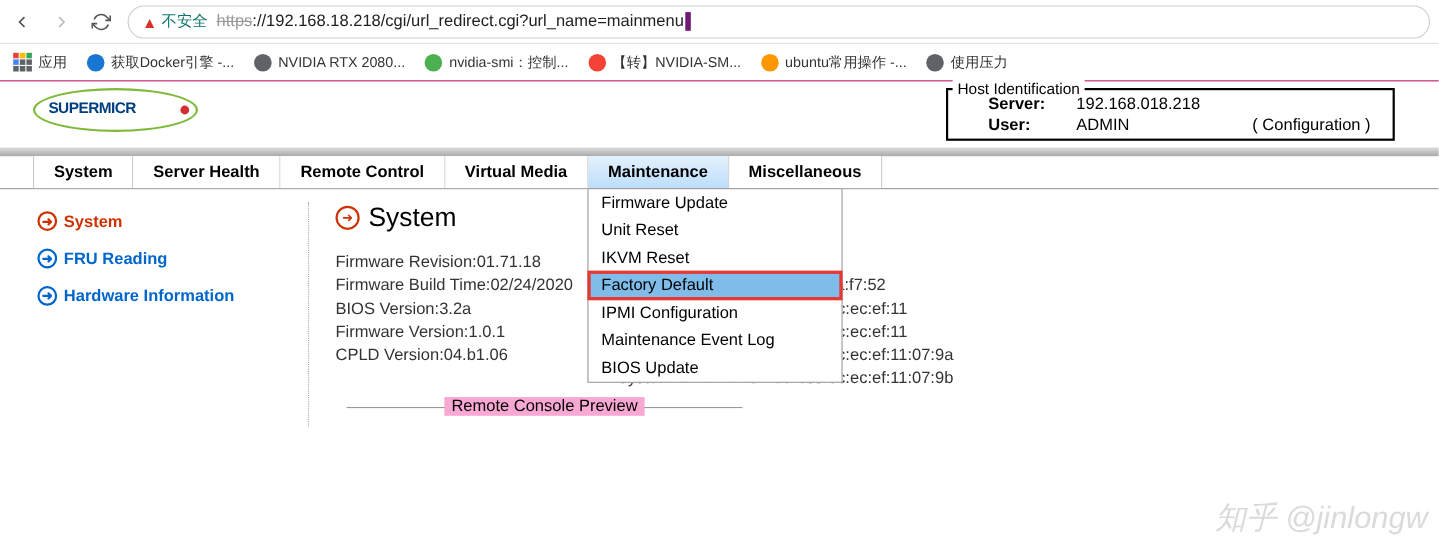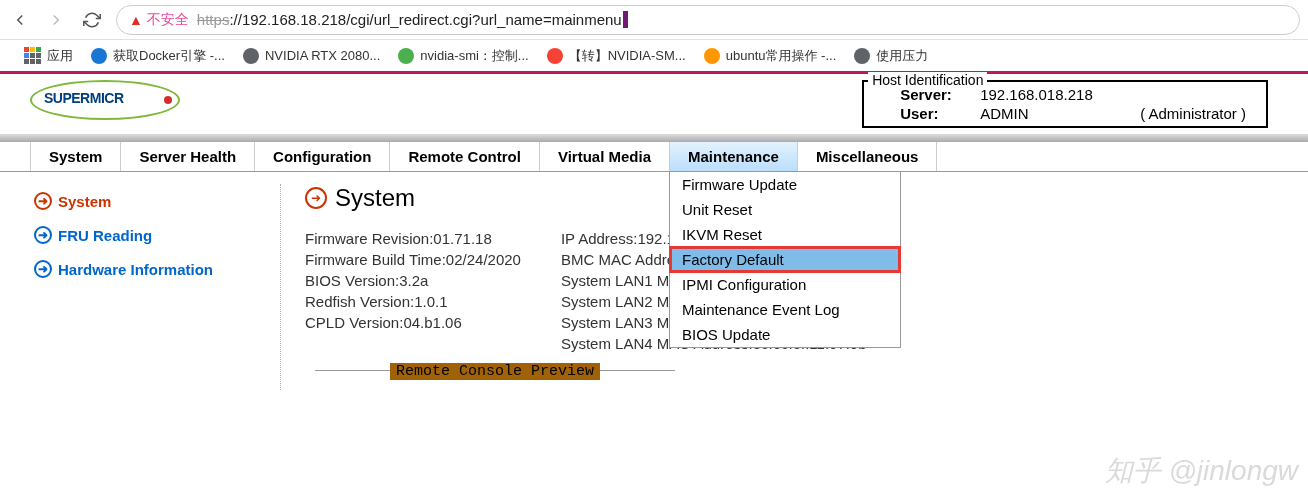--- a/index.html
+++ b/index.html
@@ -4,26 +4,26 @@
   <style>
     * { box-sizing: border-box; margin: 0; padding: 0; }
     body { font-family: Arial, sans-serif; font-size: 14px; background: #fff; width: 1308px; }
     
     
     .browser-bar { display: flex; align-items: center; padding: 4px 8px; gap: 12px; height: 40px; border-bottom: 1px solid #e0e0e0; }
     .nav-btn { width: 24px; height: 24px; display: flex; align-items: center; justify-content: center; color: #555; cursor: pointer; }
     .nav-btn.disabled { color: #bbb; }
     .url-bar { flex: 1; display: flex; align-items: center; border: 1px solid #ccc; border-radius: 20px; padding: 4px 12px; height: 30px; }
     .warn-icon { color: #d93025; font-size: 14px; margin-right: 4px; }
-    .warn-text { color: #ec4899; font-size: 14px; margin-right: 8px; }
+    .warn-text { color: #0f766e; font-size: 14px; margin-right: 8px; }
     .url-text { font-size: 15px; color: #202124; }
     .url-strike { text-decoration: line-through; color: #999; }
     .url-cursor { border-right:5px solid #701a75; padding-right:1px; }
     
-    .bookmarks-bar { display: flex; align-items: center; padding: 6px 24px; gap: 18px; height: 34px; border-bottom: 3px solid #be185d; }
+    .bookmarks-bar { display: flex; align-items: center; padding: 6px 12px; gap: 18px; height: 34px; border-bottom: 1px solid #be185d; }
     .apps-icon { display:grid; grid-template-columns:repeat(3,5px); grid-template-rows:repeat(3,5px); gap:1px; }
     .apps-icon span { background:#5f6368; width:5px; height:5px; }
     .apps-icon span:nth-child(1){background:#ea4335;} .apps-icon span:nth-child(2){background:#fbbc04;}
     .apps-icon span:nth-child(3){background:#34a853;} .apps-icon span:nth-child(4){background:#4285f4;}
     .bm-item { display: flex; align-items: center; gap: 6px; color: #333; font-size: 13px; cursor: pointer; }
     .bm-icon { width: 16px; height: 16px; border-radius: 50%; display:inline-block; }
     .bm-icon.globe { background: #5f6368; border-radius:50%; position:relative; }
     .bm-icon.green { background:#4caf50; }
     .bm-icon.blue { background:#1976d2; }
     .bm-icon.orange { background:#ff9800; }
@@ -66,21 +66,21 @@
     .main { flex:1; padding-left:4px; }
     .main-title { font-size:24px; display:flex; align-items:center; gap:8px; margin-bottom:18px; }
     .main-title .arrow-icon { width:22px; height:22px; }
     
     .info-grid { display:flex; gap:40px; }
     .info-col { display:flex; flex-direction:column; gap:4px; font-size:15px; color:#333;}
     .info-row { display:flex; }
     
     .remote-fieldset { margin-top:18px; text-align:center; font-size:15px; }
     .remote-line { border-top:1px solid #999; position:relative; width:360px; margin-left:10px;}
-    .remote-label { position:relative; top:-10px; background:#a16207; padding:0 6px;font-family:Liberation Mono, monospace; }
+    .remote-label { position:relative; top:-10px; background:#f9a8d4; padding:0 6px; }
     
     .watermark { position:fixed; right:10px; bottom:10px; font-size:28px; color:rgba(150,150,150,0.35); font-style:italic; font-weight:300; pointer-events:none; }
   </style>
 </head>
 <body>
 
 <div class="browser-bar">
   <div class="nav-btn">
     <svg width="18" height="18" viewBox="0 0 24 24" fill="none" stroke="#555" stroke-width="2">
         <path d="M15 18l-6-6 6-6"></path>
@@ -155,31 +155,30 @@
   </div>
   <div class="host-box">
     <span class="host-title">Host Identification</span>
     <div class="host-row">
       <span class="host-label">Server:</span>
       <span class="host-val">192.168.018.218</span>
     </div>
     <div class="host-row">
       <span class="host-label">User:</span>
       <span class="host-val">ADMIN</span>
-      <span>( Administrator )</span>
+      <span>( Configuration )</span>
     </div>
   </div>
 </div>
 
 <div class="gray-bar"></div>
 
 <div class="menu-bar">
   <div class="menu-item first">System</div>
   <div class="menu-item">Server Health</div>
-  <div class="menu-item">Configuration</div>
   <div class="menu-item">Remote Control</div>
   <div class="menu-item">Virtual Media</div>
   <div class="menu-item hover">
     <span>Maintenance</span>
     <div class="dropdown">
       <div class="dd-item">Firmware Update</div>
       <div class="dd-item">Unit Reset</div>
       <div class="dd-item">IKVM Reset</div>
       <div class="dd-item hl">Factory Default</div>
       <div class="dd-item">IPMI Configuration</div>
@@ -221,21 +220,21 @@
           </div>
         <div class="info-row">
             <span>Firmware Build Time: </span>
             <span>02/24/2020</span>
           </div>
         <div class="info-row">
             <span>BIOS Version: </span>
             <span>3.2a</span>
           </div>
         <div class="info-row">
-            <span>Redfish Version: </span>
+            <span>Firmware Version: </span>
             <span>1.0.1</span>
           </div>
         <div class="info-row">
             <span>CPLD Version: </span>
             <span>04.b1.06</span>
           </div>
       </div>
       <div class="info-col">
         <div class="info-row">
             <span>IP Address: </span>

